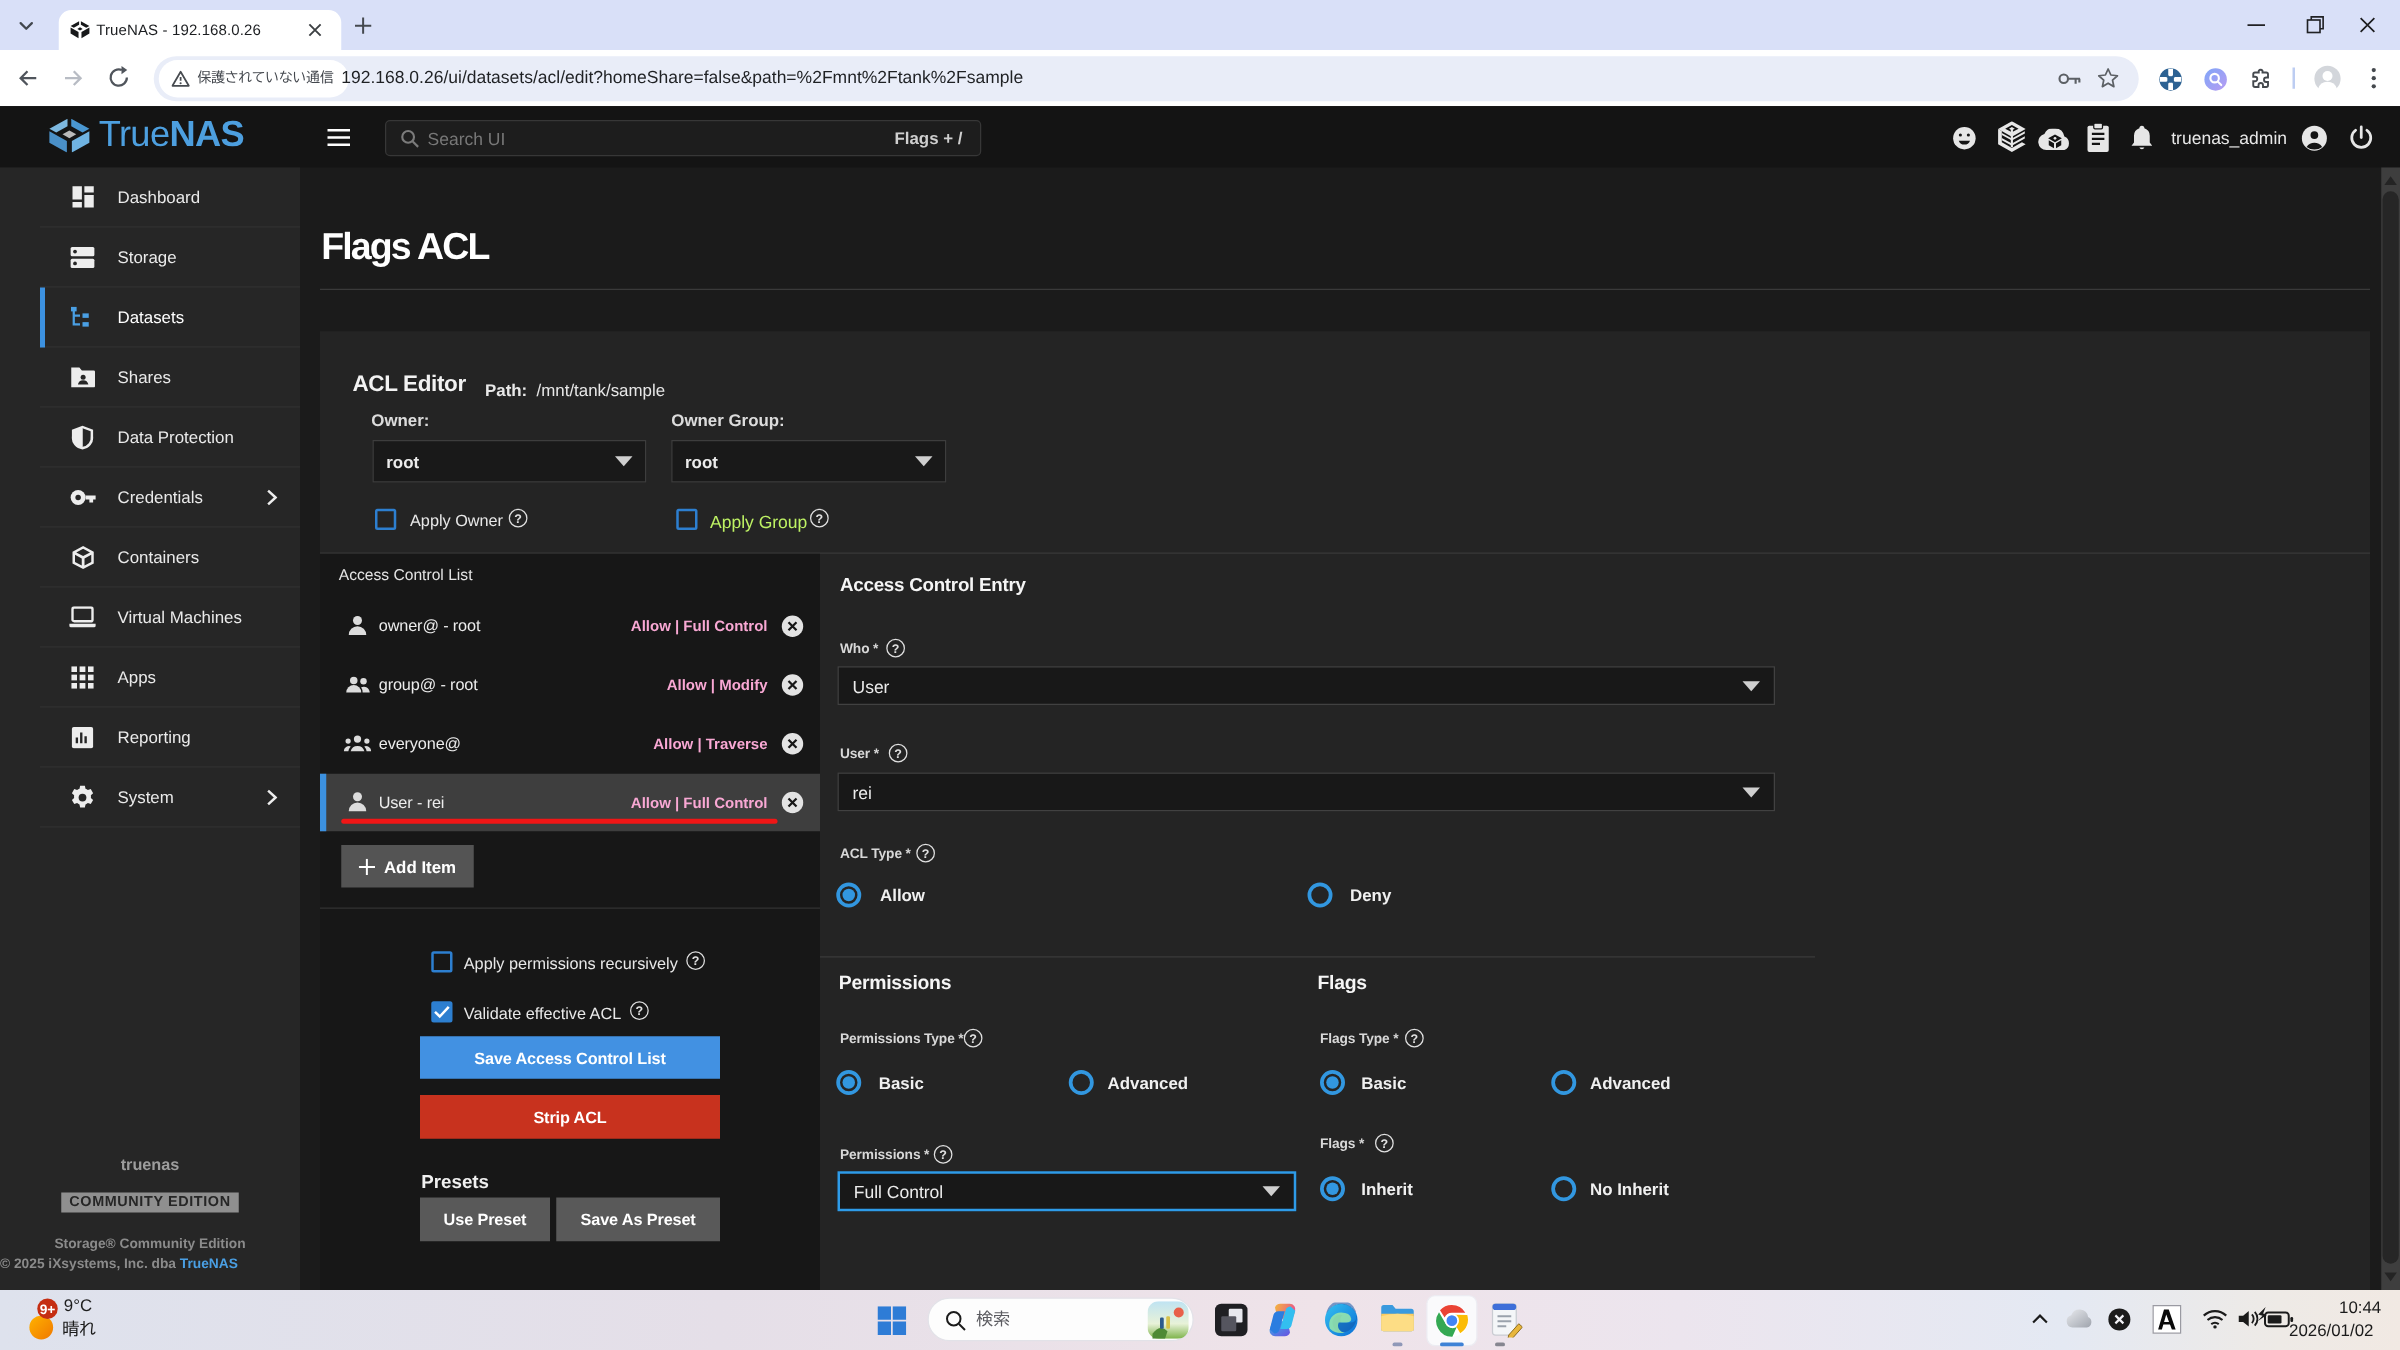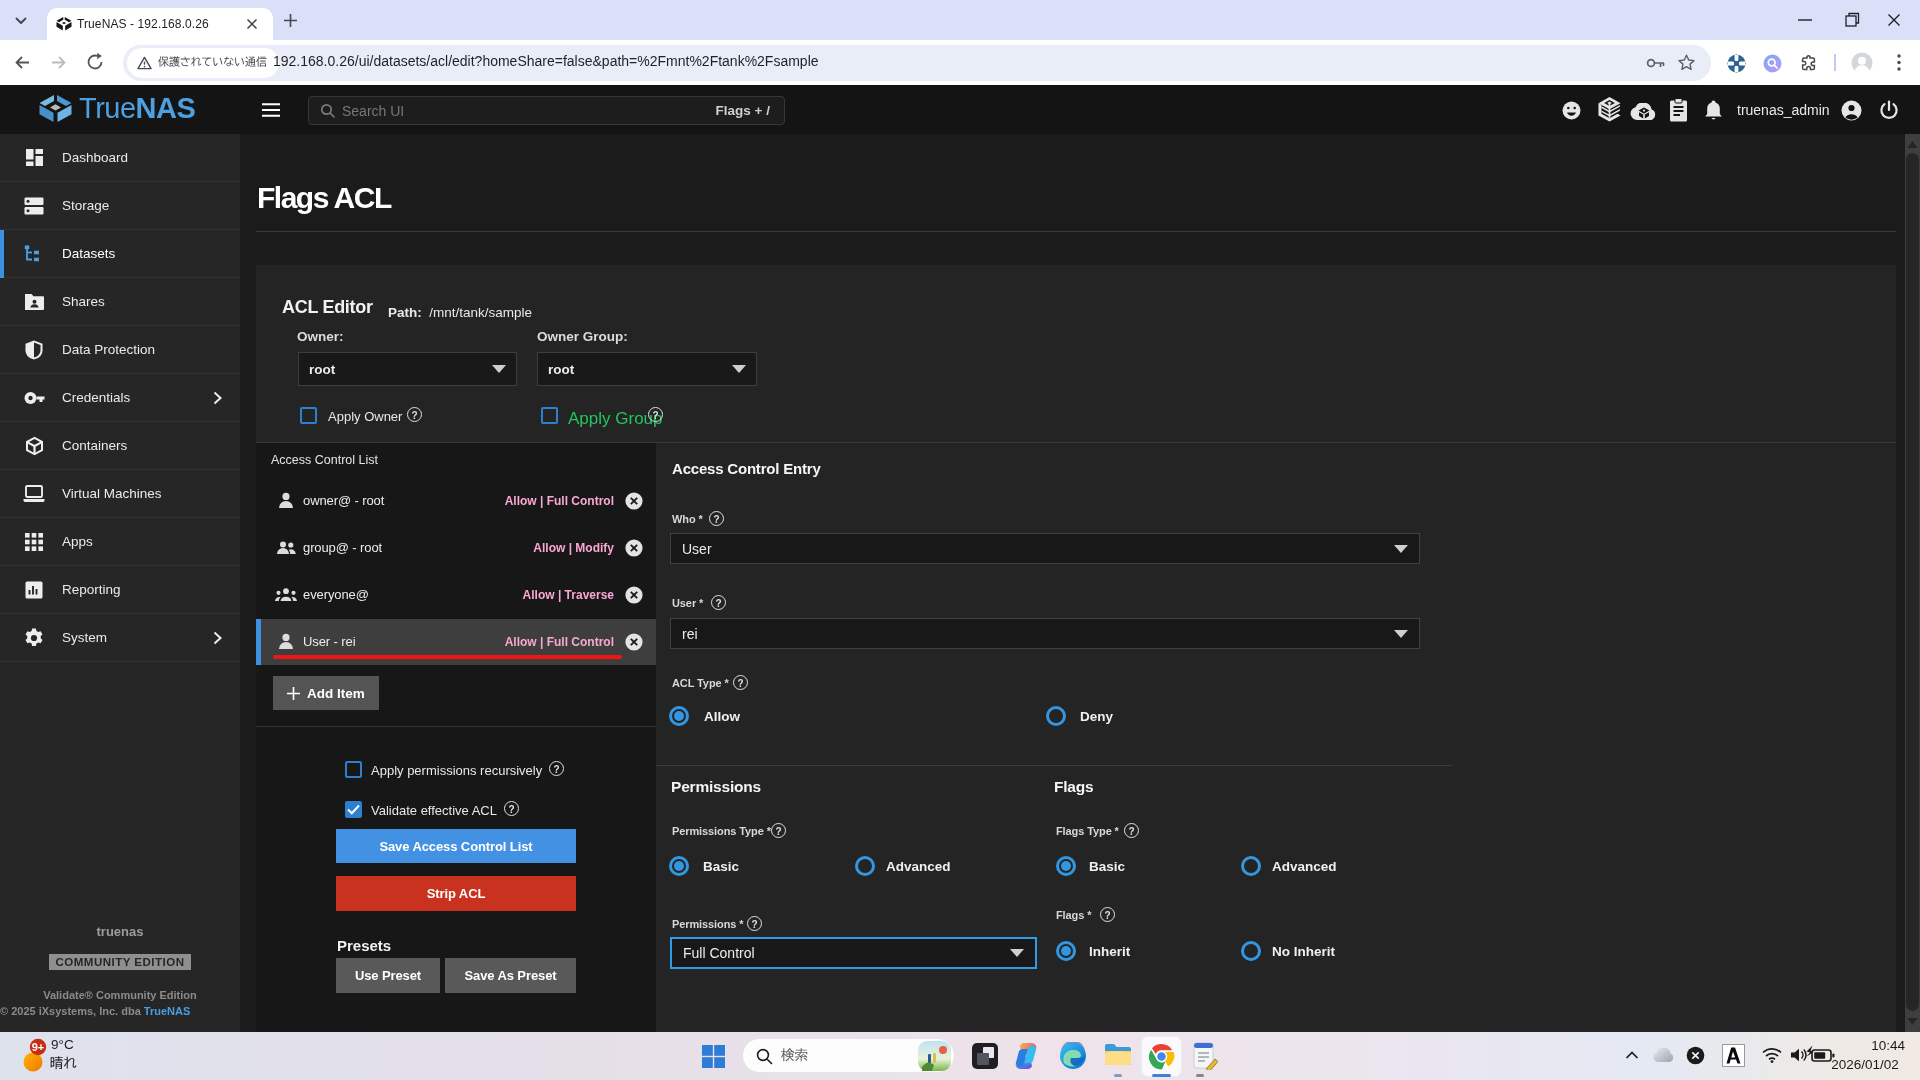--- a/index.html
+++ b/index.html
@@ -42,21 +42,21 @@
 .btn { position:absolute; color:#fff; font-size:13px; font-weight:bold; letter-spacing:-0.1px;
   display:flex; align-items:center; justify-content:center; }
 .radio { position:absolute; width:20px; height:20px; border:3px solid #3297e0; border-radius:50%; }
 .radio.on::after { content:""; position:absolute; left:2px; top:2px; width:10px; height:10px;
   background:#3297e0; border-radius:50%; }
 .rlabel { position:absolute; font-size:13.5px; font-weight:bold; color:#f0f0f0; }
 
 #taskbar { position:absolute; left:0; top:1032px; width:1920px; height:48px;
   background:linear-gradient(90deg,#dee2ed 0%,#e5dfe8 30%,#efe3e9 55%,#ece5ee 70%,#e4e9f3 86%,#eeeae6 95%,#f1e9e3 100%); }
 .nav-item { height:48px; display:flex; align-items:center; border-bottom:1px solid #313131;
-  color:#eaeaea; font-size:13.5px; position:relative; }
+  color:#eaeaea; font-size:13.5px; position:relative;margin-left:32px; }
 .nav-item .nicon { width:24px; margin-left:22px; margin-right:16px; display:flex; justify-content:center; }
 </style>
 </head>
 <body>
 <div id="tabbar">
   <svg class="abs" style="left:14px;top:14px" width="14" height="14" viewBox="0 0 14 14">
       <path d="M2.5 4.5 L7 9 L11.5 4.5" stroke="#42474e" stroke-width="1.8" fill="none" stroke-linecap="round" stroke-linejoin="round"></path>
     </svg>
   <svg class="abs" style="left:283px;top:13px" width="15" height="15" viewBox="0 0 15 15">
       <path d="M7.5 1 V14 M1 7.5 H14" stroke="#45494f" stroke-width="1.6"></path>
@@ -308,37 +308,37 @@
             <path d="M8.1 0.5 h3.8 l.5 2.4 a7.4 7.4 0 0 1 1.9 1.1 l2.3 -.8 l1.9 3.3 l-1.8 1.6 a7.5 7.5 0 0 1 0 2.2 l1.8 1.6 l-1.9 3.3 l-2.3 -.8 a7.4 7.4 0 0 1 -1.9 1.1 l-.5 2.4 H8.1 l-.5 -2.4 a7.4 7.4 0 0 1 -1.9 -1.1 l-2.3 .8 l-1.9 -3.3 l1.8 -1.6 a7.5 7.5 0 0 1 0 -2.2 L1.5 6.5 l1.9 -3.3 l2.3 .8 a7.4 7.4 0 0 1 1.9 -1.1 Z" fill="#ededed"></path>
             <circle cx="10" cy="10" r="3.1" fill="#262626"></circle>
           </svg>
     </span>System
       <svg class="abs" style="right:18px" width="9" height="14" viewBox="0 0 9 14">
           <path d="M1.5 1.5 L7.5 7 L1.5 12.5" stroke="#ededed" stroke-width="2" fill="none"></path>
         </svg>
     </div>
     <div class="abs" style="left:0;top:790px;width:240px;text-align:center;color:#9d9d9d;font-size:13px;font-weight:bold">truenas</div>
     <div class="abs" style="left:0;top:818px;width:240px;text-align:center"><span style="background:#8f8f8f;color:#262626;font-size:11.5px;font-weight:bold;padding:2px 6px;letter-spacing:.5px">COMMUNITY EDITION</span></div>
-    <div class="abs" style="left:0;top:855px;width:240px;text-align:center;color:#8b8b8b;font-size:11px;font-weight:bold">Validate® Community Edition</div>
+    <div class="abs" style="left:0;top:855px;width:240px;text-align:center;color:#8b8b8b;font-size:11px;font-weight:bold">Storage® Community Edition</div>
     <div class="abs" style="left:0;top:871px;width:240px;text-align:left;color:#8b8b8b;font-size:11px;font-weight:bold">© 2025 iXsystems, Inc. dba <span style="color:#4a9fe3">TrueNAS</span></div>
   </div>
   <div class="abs" style="left:257px;top:96px;font-size:30px;font-weight:bold;color:#fff;letter-spacing:-1.5px">Flags ACL</div>
   <div class="abs" style="left:256px;top:146px;width:1640px;height:1px;background:#3a3a3a"></div>
   <div id="card">
     <div class="abs" style="left:26px;top:32px;font-size:18px;font-weight:bold;color:#f2f2f2;letter-spacing:-0.3px">ACL Editor</div>
     <div class="abs" style="left:132px;top:40px;font-size:13.5px;color:#e8e8e8"><b>Path:</b>&nbsp; /mnt/tank/sample</div>
     <div class="abs" style="left:41px;top:64px;font-size:13.5px;font-weight:bold;color:#dcdcdc">Owner:</div>
     <div class="abs" style="left:281px;top:64px;font-size:13.5px;font-weight:bold;color:#dcdcdc">Owner Group:</div>
     <div class="dd" style="left:42px;top:87px;width:219px;height:34px">root<span class="caret"></span></div>
     <div class="dd" style="left:281px;top:87px;width:220px;height:34px">root<span class="caret"></span></div>
     <span class="cbx" style="left:44px;top:142px"></span>
     <span class="abs" style="left:72px;top:144px;font-size:13px;color:#e8e8e8">Apply Owner</span>
     <span class="help" style="left:151px;top:142px"></span>
     <span class="cbx" style="left:285px;top:142px"></span>
-    <span class="abs" style="left:312px;top:144px;font-size:17px;color:#22c55e">Apply Group</span>
+    <span class="abs" style="left:312px;top:144px;font-size:14px;color:#bef264">Apply Group</span>
     <span class="help" style="left:392px;top:142px"></span>
   </div>
   <div class="abs" style="left:256px;top:357px;width:1640px;height:1px;background:#383838"></div>
   <div id="leftcol">
     <div class="abs" style="left:15px;top:10px;font-size:12.5px;color:#e4e4e4">Access Control List</div>
     <div class="aclrow" style="top:35px">
       <svg class="abs" style="left:22px;top:14px" width="16" height="17" viewBox="0 0 16 17">
           <circle cx="8" cy="4.4" r="3.6" fill="#dcdcdc"></circle>
           <path d="M1 16 a7 7 0 0 1 14 0 Z" fill="#dcdcdc"></path>
         </svg>

